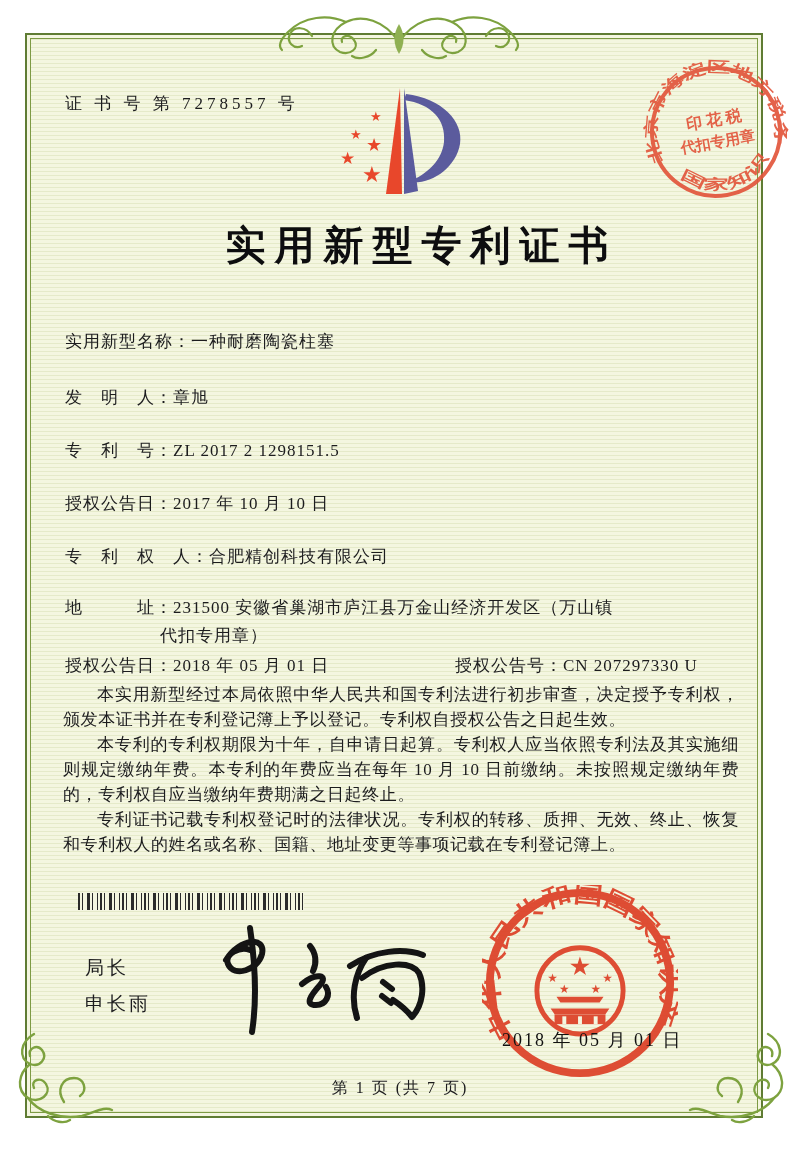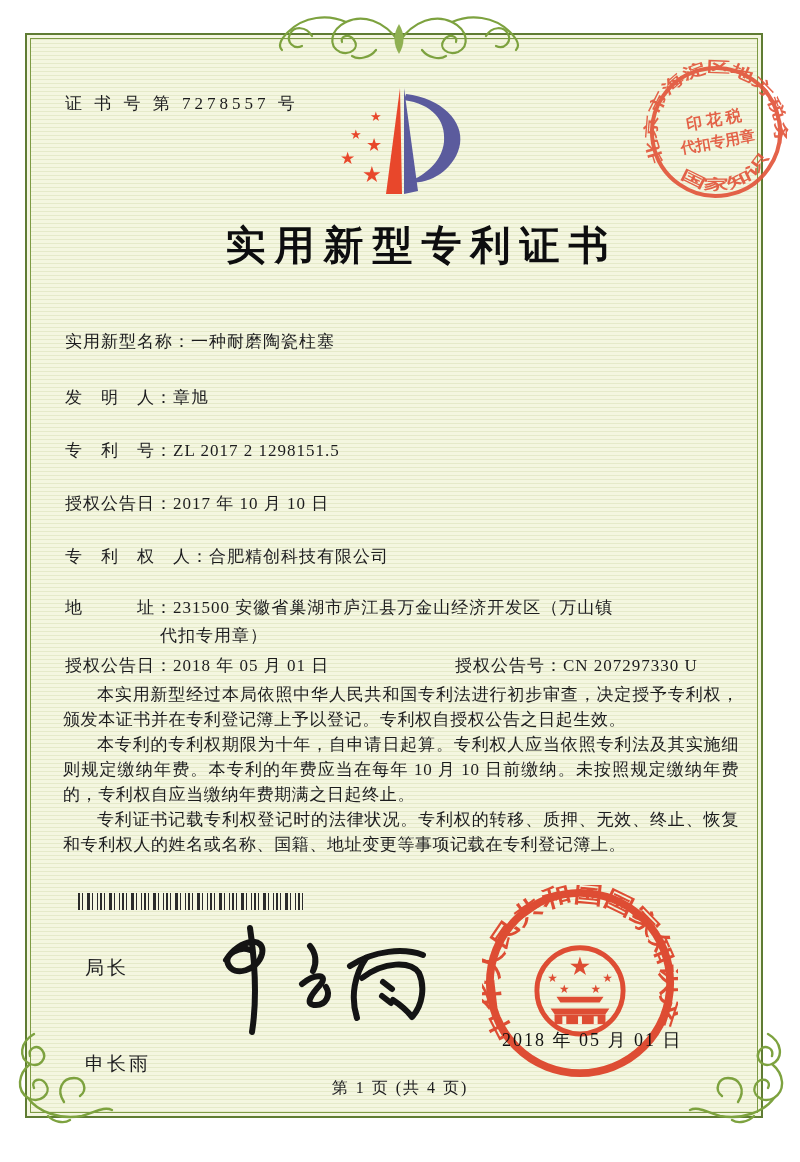--- a/index.html
+++ b/index.html
@@ -29,21 +29,21 @@
   .body-text{left:63px;width:676px;top:682px;font-size:17px;line-height:25px;text-align:justify;letter-spacing:0.6px;}
   .body-text p{margin:0;text-indent:2em;}
   .barcode{
     left:78px;top:893px;width:226px;height:17px;
     background:repeating-linear-gradient(90deg,
       #2b2b2b 0 2px,#f4f6e0 2px 4px,#2b2b2b 4px 5px,#f4f6e0 5px 9px,
       #2b2b2b 9px 12px,#f4f6e0 12px 14px,#2b2b2b 14px 15px,#f4f6e0 15px 19px,
       #2b2b2b 19px 20px,#f4f6e0 20px 22px);
   }
   .role{left:85px;top:955px;font-size:19px;letter-spacing:3px;font-family:"Liberation Sans","DejaVu Sans",sans-serif;}
-  .officer{left:85px;top:1051px;font-size:19px;letter-spacing:3px;font-family:"Liberation Sans","DejaVu Sans",sans-serif;}
+  .officer{left:85px;top:991px;font-size:19px;letter-spacing:3px;font-family:"Liberation Sans","DejaVu Sans",sans-serif;}
   .signature{left:198px;top:920px;}
   .seal{left:482px;top:885px;}
   .seal-date{left:502px;top:1028px;font-size:18px;letter-spacing:2px;color:#111;}
   .footer{left:0;right:0;top:1078px;text-align:center;font-size:16px;letter-spacing:2px;}
   .tax-stamp{left:636px;top:52px;transform:rotate(-10deg);}
   .logo{left:338px;top:82px;}
   .star{position:absolute;color:#e8472b;line-height:1;font-family:"DejaVu Sans",sans-serif;}
   .orn-top{left:276px;top:6px;}
   .orn-bl{left:4px;top:1032px;}
   .orn-br{left:686px;top:1032px;transform:scaleX(-1);}
@@ -183,15 +183,15 @@
       <polygon points="70,126 130,126 126,132 74,132"></polygon>
       <rect x="74" y="132" width="52" height="10"></rect>
       <rect x="82" y="134" width="4" height="8" fill="#f4f6e0"></rect>
       <rect x="98" y="134" width="4" height="8" fill="#f4f6e0"></rect>
       <rect x="114" y="134" width="4" height="8" fill="#f4f6e0"></rect>
     </g>
   </svg>
 
   <div class="abs seal-date">2018 年 05 月 01 日</div>
 
-  <div class="abs footer">第 1 页 (共 4 页)</div>
+  <div class="abs footer">第 1 页 (共 7 页)</div>
 
 </div>
 
 </body></html>

